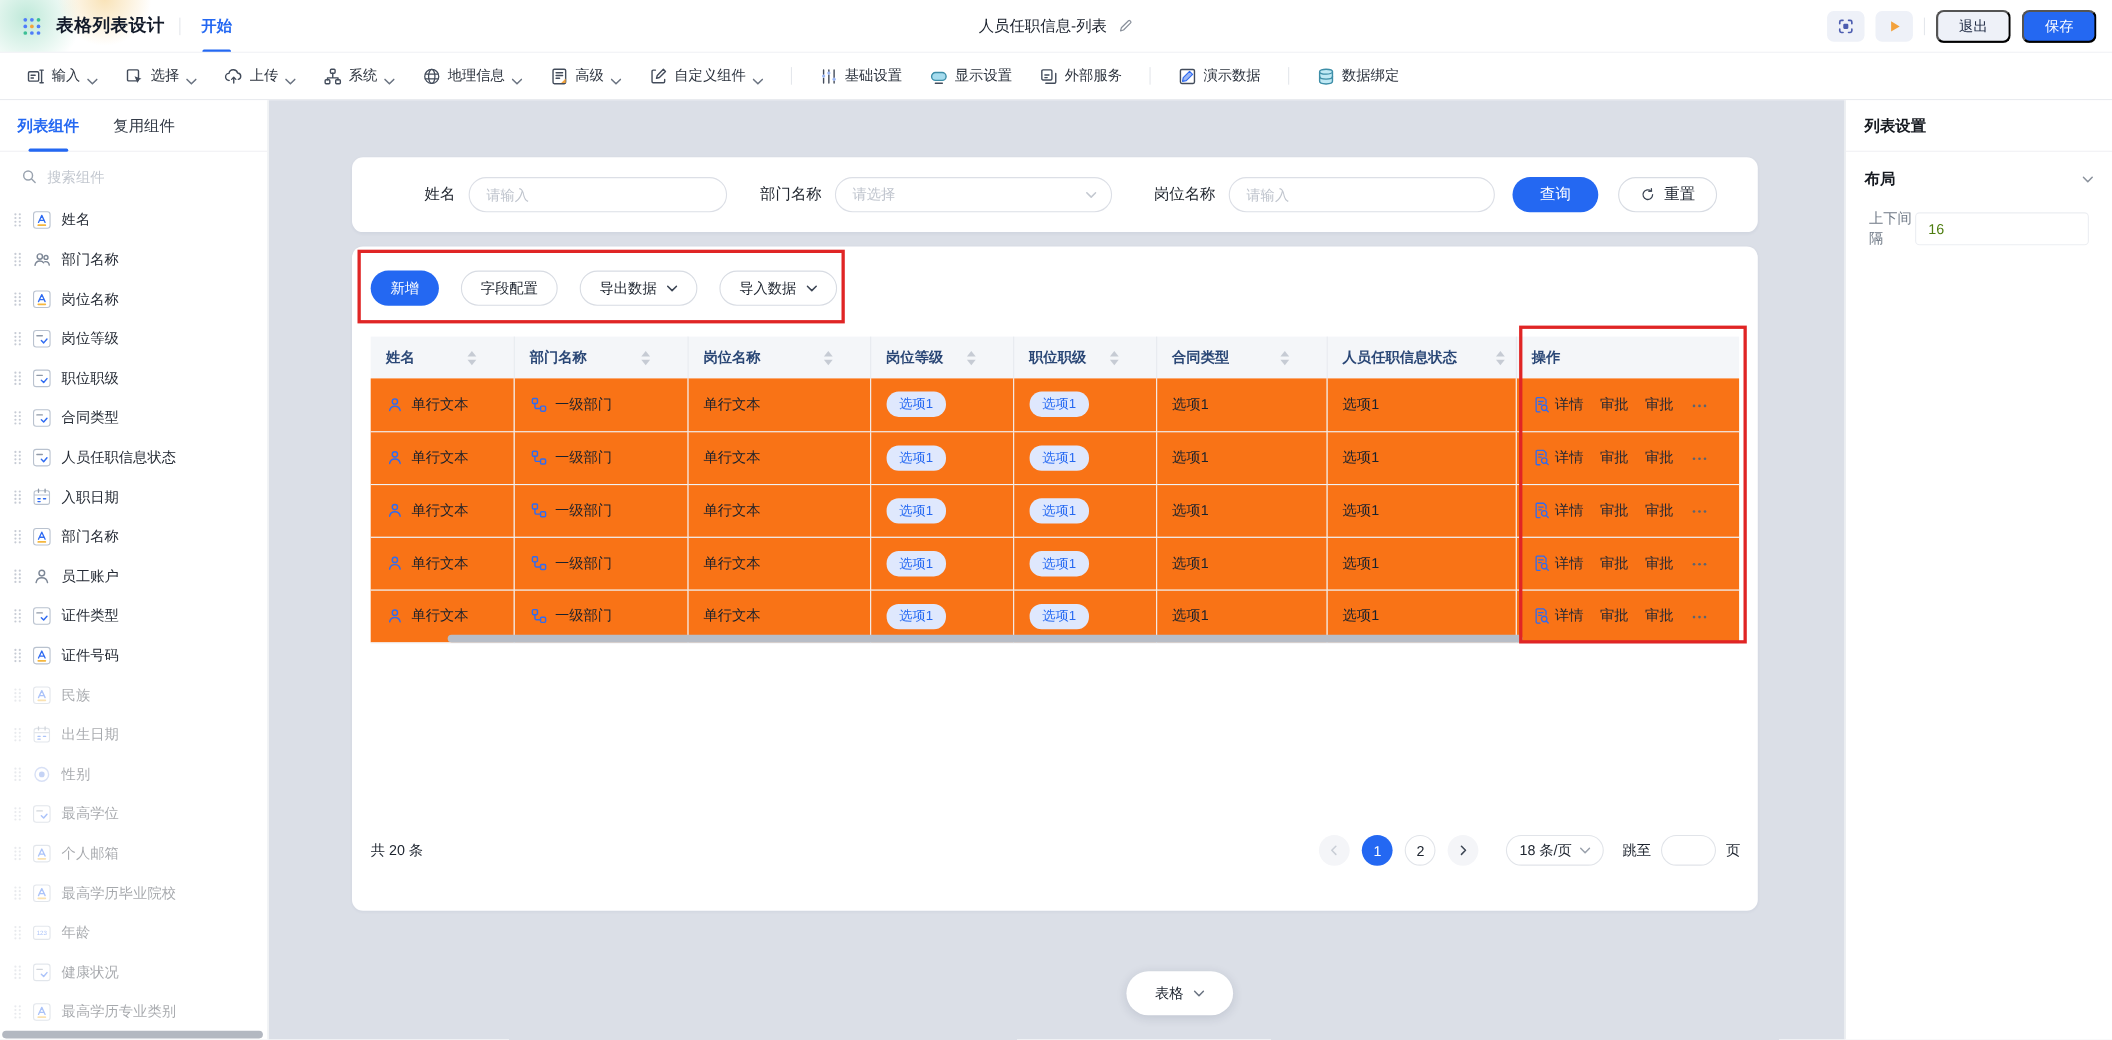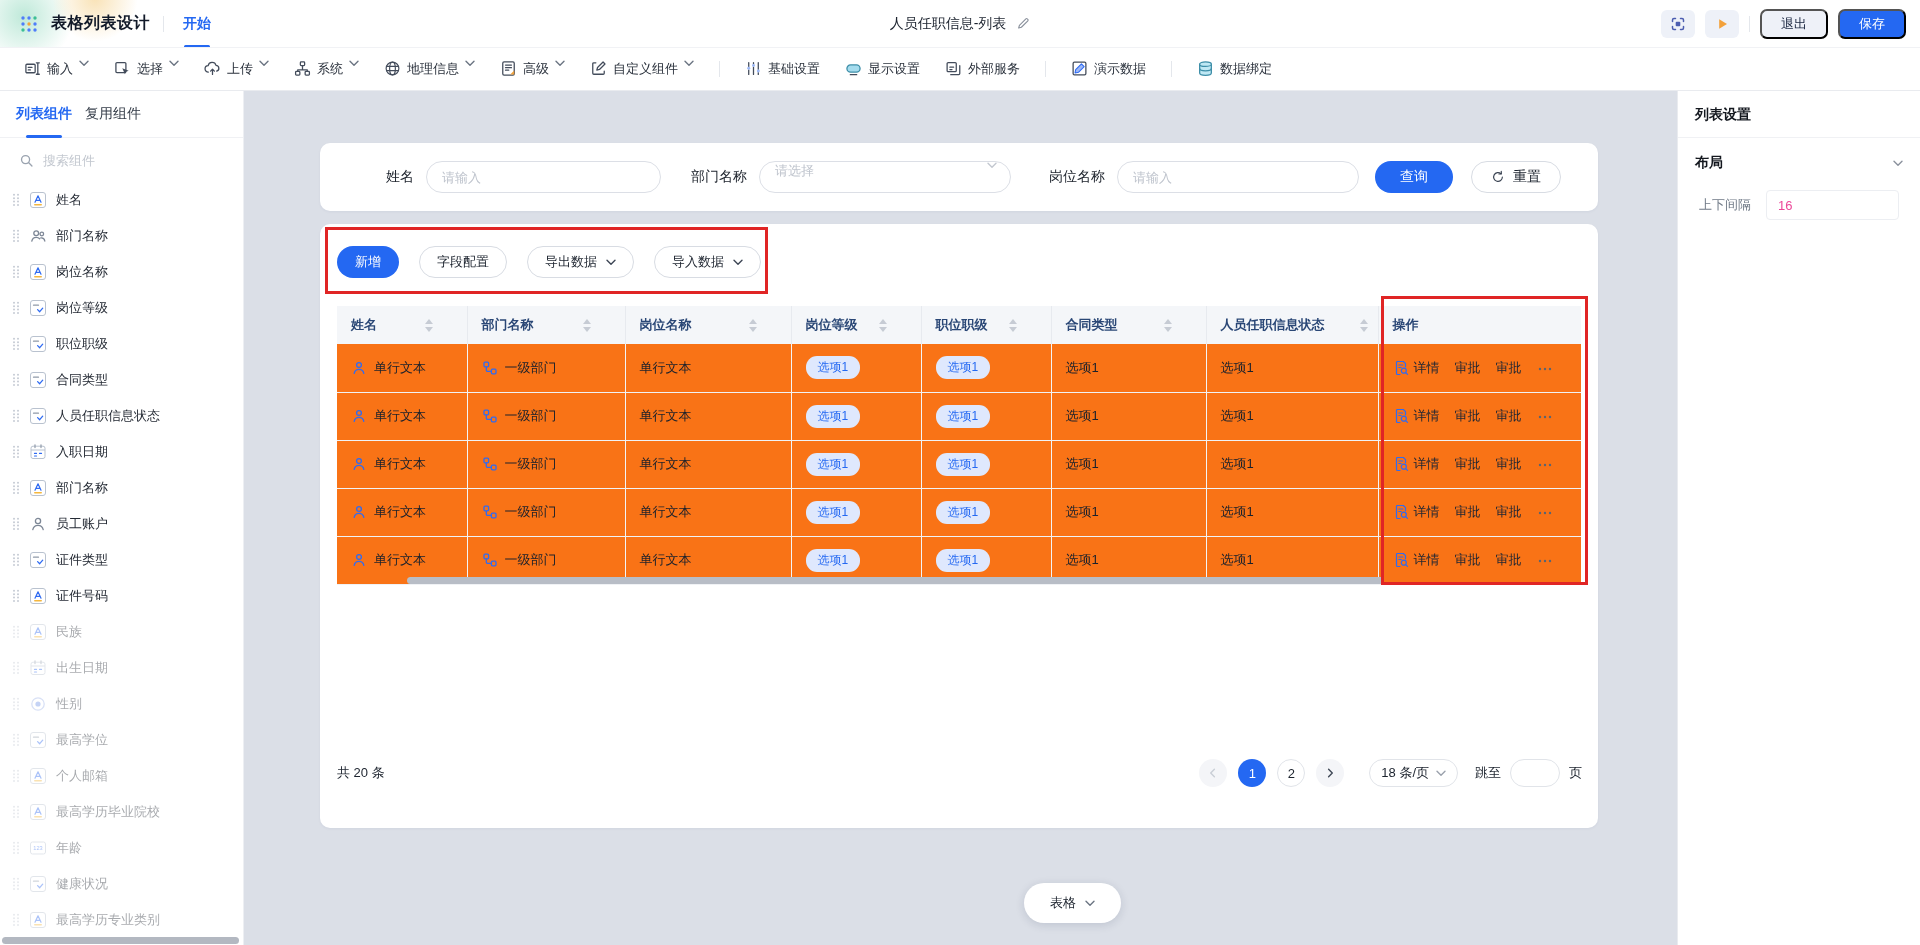--- a/index.html
+++ b/index.html
@@ -31,28 +31,28 @@
   align-items:center;justify-content:center;cursor:pointer}
 .btn-exit{height:30px;padding:0 19px;border-radius:7px;background:#eef1f8;color:#17233d;
   font-size:13px;display:flex;align-items:center;cursor:pointer}
 .btn-save{height:30px;padding:0 19px;border-radius:7px;background:#2468f2;color:#fff;
   font-size:13px;display:flex;align-items:center;cursor:pointer}
 
 
 .ribbon{position:absolute;top:48px;left:0;width:100%;height:43px;background:#fff;
   border-bottom:1px solid #e9ebef;display:flex;align-items:center;gap:25px;padding:0 24px;
   font-size:13px;color:#2b323d;z-index:5}
-.ribbon-item{display:flex;align-items:flex-start;gap:6px;cursor:pointer;white-space:nowrap}
+.ribbon-item{display:flex;align-items:flex-end;gap:6px;cursor:pointer;white-space:nowrap}
 .ribbon-item .ti{width:17px;height:17px}
 .caret{width:10px;height:7px;color:#6b7482;display:inline-flex}
 
 
 .sidebar{position:absolute;left:0;top:91px;bottom:0;width:244px;background:#fff;
   border-right:1px solid #edeff3;z-index:4}
-.side-tabs{display:flex;gap:13px;padding:0 16px;height:47px;align-items:center;
+.side-tabs{display:flex;gap:31px;padding:0 16px;height:47px;align-items:flex-start;
   border-bottom:1px solid #f0f1f4;font-size:14px}
 .side-tab{position:relative;height:47px;display:flex;align-items:center;color:#333b47;cursor:pointer}
 .side-tab.active{color:#2468f2;font-weight:600}
 .side-tab.active::after{content:"";position:absolute;bottom:0;left:50%;transform:translateX(-50%);
   width:36px;height:3px;background:#2468f2;border-radius:2px}
 .side-search{display:flex;align-items:center;gap:9px;padding:0 19px;height:44px}
 .side-search .s-ico{width:15px;height:15px}
 .side-search input{border:none;outline:none;font-size:13px;width:160px;color:#333;background:transparent}
 .side-search input::placeholder{color:#c2c7cf}
 .field-list{padding:0}
@@ -66,21 +66,21 @@
 
 .canvas{position:absolute;left:244px;right:243px;top:91px;bottom:0;background:#dbdfe7;overflow:hidden}
 .card{position:absolute;background:#fff;border-radius:10px;box-shadow:0 1px 3px rgba(25,45,90,.05)}
 
 .search-card{left:76px;top:52px;width:1278px;height:68px;display:flex;align-items:center;
   padding-left:66px;font-size:14px}
 .sc-label{color:#20262f;margin-right:12px;white-space:nowrap}
 .sc-input{height:32px;border:1px solid #dcdfe6;border-radius:16px;padding:0 15px;font-size:13px;
   color:#333;outline:none;background:#fff}
 .sc-input::placeholder{color:#bfc4cd}
-.sc-select{height:32px;border:1px solid #dcdfe6;border-radius:16px;display:flex;
+.sc-select{height:32px;border:1px solid #dcdfe6;border-radius:16px;display:flex;align-items:center;
   justify-content:space-between;padding:0 13px 0 15px;font-size:13px;color:#bfc4cd;background:#fff;cursor:pointer}
 .g2{margin-left:30px}.g3{margin-left:38px}
 .btn-query{height:32px;padding:0 25px;background:#2468f2;border:none;border-radius:16px;color:#fff;
   font-size:14px;display:flex;align-items:center;margin-left:16px;cursor:pointer}
 .btn-reset{height:32px;padding:0 19px;background:#fff;border:1px solid #d8dce3;border-radius:16px;
   color:#1c232e;font-size:14px;display:flex;align-items:center;gap:8px;margin-left:18px;cursor:pointer}
 .r-ico{width:14px;height:14px}
 
 .main-card{left:76px;top:133px;width:1278px;height:604px}
 .actions-row{display:flex;align-items:center;gap:20px;padding:22px 0 0 17px}
@@ -144,22 +144,22 @@
 .red-b{left:1137px;top:205px;width:207px;height:289px}
 
 
 .settings{position:absolute;right:0;top:91px;bottom:0;width:243px;background:#fff;
   border-left:1px solid #e9ebef;z-index:4}
 .set-title{font-size:14px;font-weight:bold;padding:15px 17px 13px;border-bottom:1px solid #f0f1f4;color:#14181f}
 .set-section{display:flex;align-items:center;justify-content:space-between;padding:16px 17px 10px;
   font-size:14px;font-weight:bold;color:#14181f;cursor:pointer}
 .set-section .caret{color:#8a919c}
 .set-field{display:flex;align-items:center;padding:8px 21px;font-size:13px;color:#707a87}
-.set-field input{margin-left:auto;width:133px;height:30px;border:1px solid #eceef2;border-radius:4px;
-  padding:0 11px;font-size:13px;color:#ec4899;outline:none}
+.set-field input{margin-left:auto;width:158px;height:30px;border:1px solid #eceef2;border-radius:4px;
+  padding:0 11px;font-size:13px;color:#4d7c0f;outline:none}
 </style>
 </head>
 <body>
 
 <div id="app">
 
   <header class="topbar">
     <span class="blob b1"></span>
     <span class="blob b2"></span>
     <div class="top-left">

